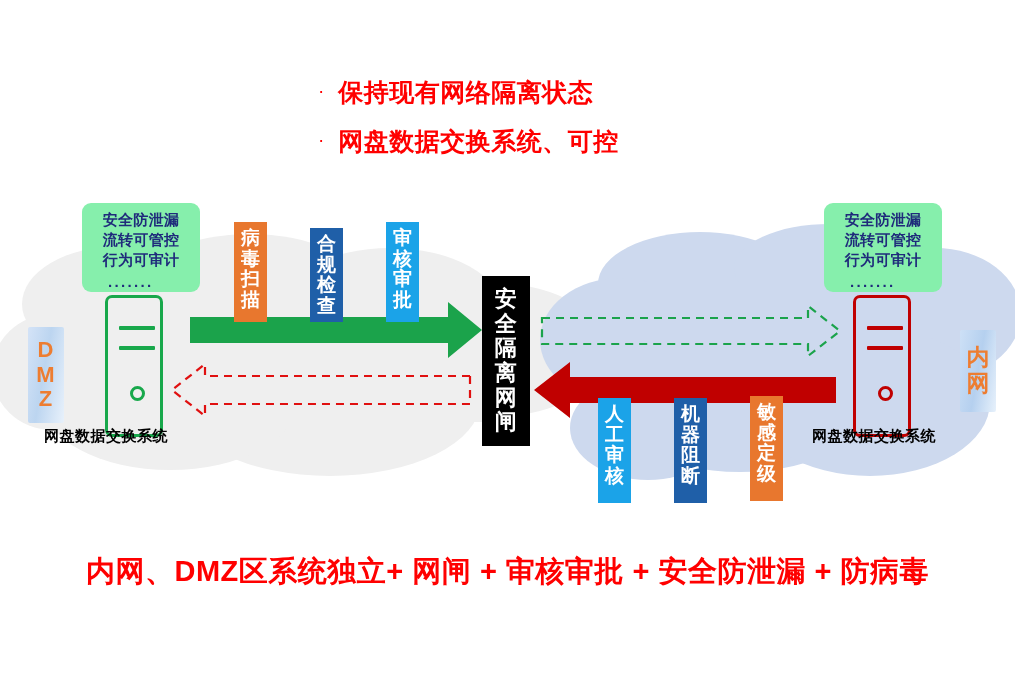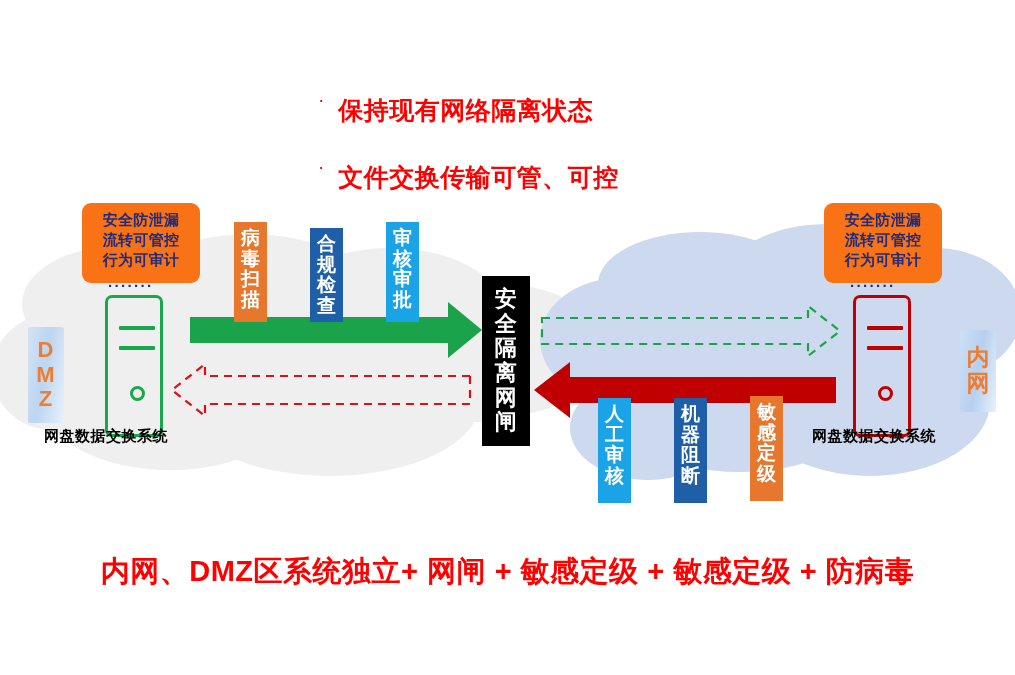--- a/index.html
+++ b/index.html
@@ -36,21 +36,20 @@
     line-height: 1;
     margin-right: 14px;
     margin-bottom: 4px;
   }
   .bullet-text {
     color: #FF0000;
     font-size: 25px;
     font-weight: bold;
     letter-spacing: 0.5px;
     white-space: nowrap;
-    margin-top: 18px;
   }
 
   
   .cloud {
     position: absolute;
     pointer-events: none;
   }
 
   
   .zone-chip {
@@ -77,23 +76,23 @@
     left: 960px;
     top: 330px;
     height: 82px;
     background: linear-gradient(100deg, #cde0f6 0%, #b5d0ef 50%, #e7f1fb 100%);
     font-size: 23px;
   }
 
   
   .callout {
     position: absolute;
-    background: #f97316;
+    background: #86efac;
     border-radius: 9px;
-    padding: 7px 9px 13px 9px;
+    padding: 7px 9px 22px 9px;
     text-align: center;
     box-sizing: border-box;
   }
   .callout .cl-line {
     color: #1F2B7B;
     font-size: 15px;
     font-weight: bold;
     line-height: 1.33;
     white-space: nowrap;
     letter-spacing: 0.3px;
@@ -243,21 +242,21 @@
     </g>
   </svg>
 
   <div class="bullets">
     <div class="bullet-row">
       <span class="bullet-dot">·</span>
       <span class="bullet-text">保持现有网络隔离状态</span>
     </div>
     <div class="bullet-row">
       <span class="bullet-dot">·</span>
-      <span class="bullet-text">文件交换传输可管、可控</span>
+      <span class="bullet-text">网盘数据交换系统、可控</span>
     </div>
   </div>
 
   <div class="zone-chip" id="zone-dmz">
     <span>D</span>
     <span>M</span>
     <span>Z</span>
   </div>
 
   <div class="callout" style="left:82px; top:203px; width:118px;">
@@ -344,15 +343,15 @@
 
   <div id="gateway">
     <span>安</span>
     <span>全</span>
     <span>隔</span>
     <span>离</span>
     <span>网</span>
     <span>闸</span>
   </div>
 
-  <div id="summary">内网、DMZ区系统独立+ 网闸 + 敏感定级 + 敏感定级 + 防病毒</div>
+  <div id="summary">内网、DMZ区系统独立+ 网闸 + 审核审批 + 安全防泄漏 + 防病毒</div>
 
 </div>
 
 </body></html>

